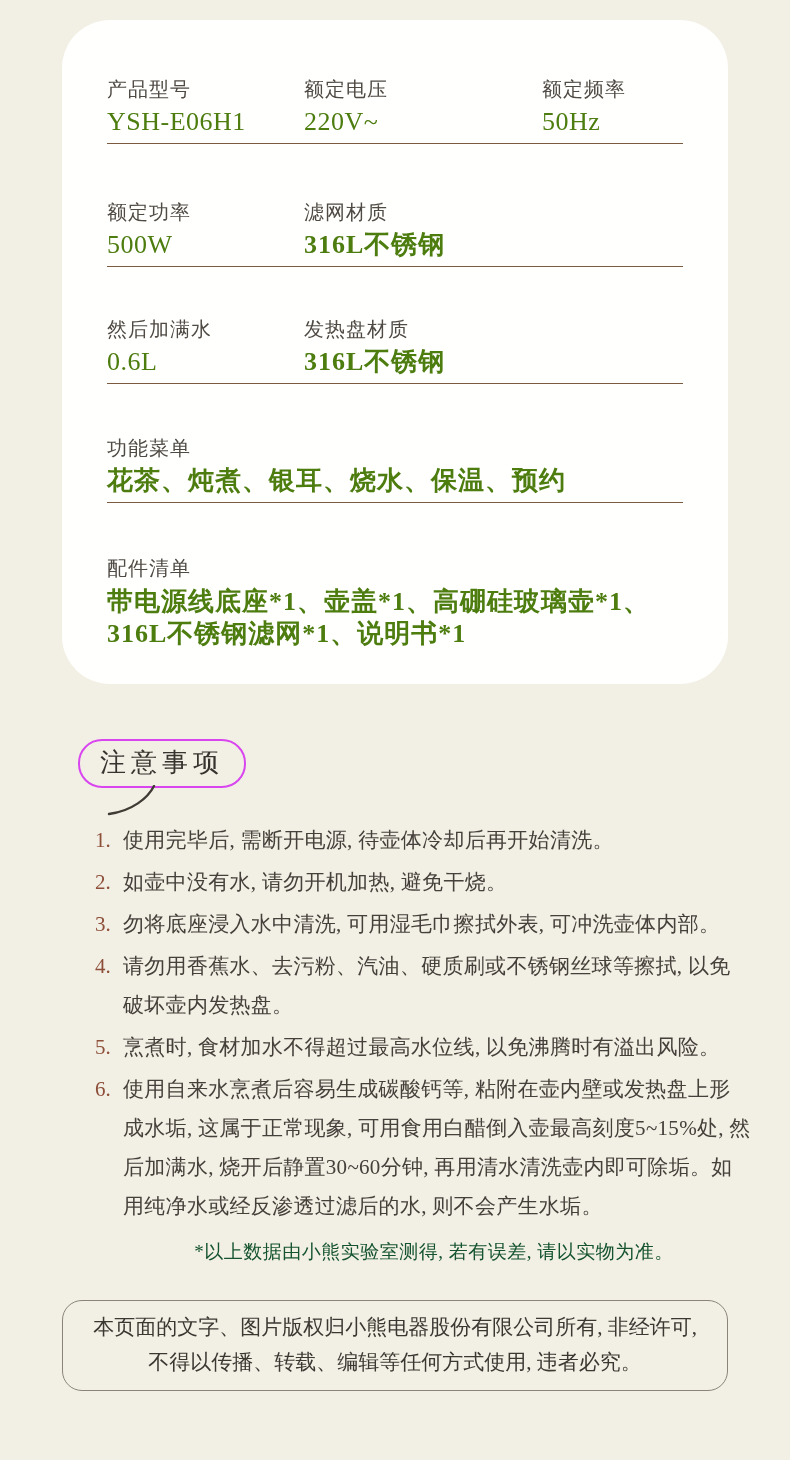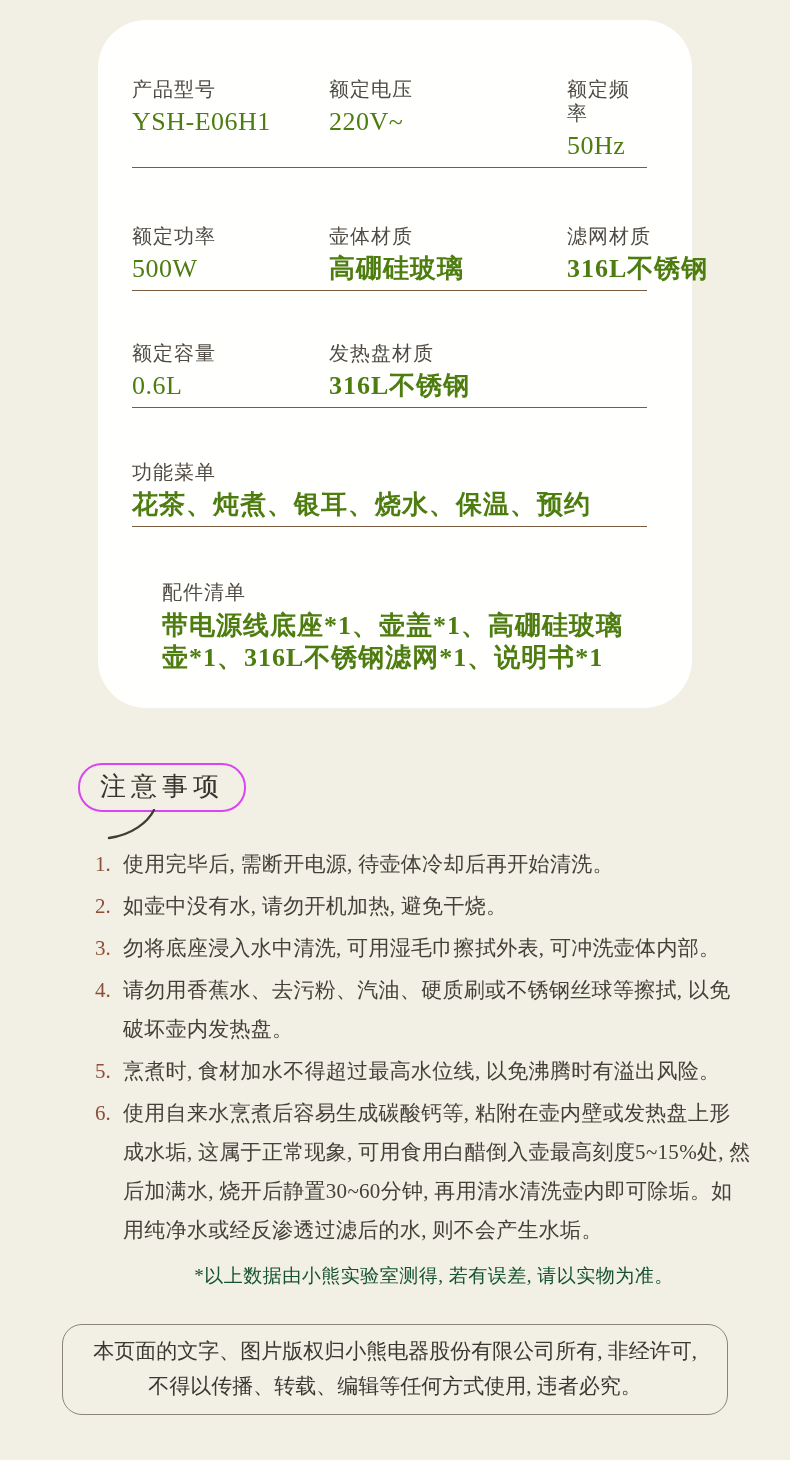--- a/index.html
+++ b/index.html
@@ -7,27 +7,27 @@
     width: 790px; height: 1460px;
     background: #f2efe5;
     font-family: "Liberation Serif", "DejaVu Serif", serif;
     overflow: hidden;
   }
   .page { position: relative; width: 790px; height: 1460px; }
 
   
   .spec-card {
     box-sizing: border-box;
-    width: 594px; margin: 20px auto 0 auto;
+    width: 666px; margin: 20px auto 0 auto;
     background: #fffffe;
     border-radius: 48px;
-    padding: 0 45px 20px 34px;
+    padding: 0 45px 20px 45px;
   }
   .spec-row { border-bottom: 1px solid #7c5c41; }
-  .spec-row.last { border-bottom: none; margin-left: 30px; }
+  .spec-row.last { border-bottom: none; }
   .spec-row.r1 { padding: 57px 0 6px 0; }
   .spec-row.r2 { padding: 56px 0 6px 0; }
   .spec-row.r3 { padding: 50px 0 6px 0; }
   .spec-row.r4 { padding: 52px 0 6px 0; }
   .spec-row.r5 { padding: 53px 0 14px 0; }
   .three-col {
     display: grid;
     grid-template-columns: 197px 238px 1fr;
   }
   .spec-label {
@@ -113,32 +113,28 @@
         <div class="spec-value">50Hz</div>
       </div>
     </div>
 
     <div class="spec-row r2 three-col">
       <div>
         <div class="spec-label">额定功率</div>
         <div class="spec-value">500W</div>
       </div>
       <div>
-        <div class="spec-label">壶体材质</div>
-        <div class="spec-value strong">高硼硅玻璃</div>
-      </div>
-      <div>
         <div class="spec-label">滤网材质</div>
         <div class="spec-value strong">316L不锈钢</div>
       </div>
     </div>
 
     <div class="spec-row r3 three-col">
       <div>
-        <div class="spec-label">额定容量</div>
+        <div class="spec-label">然后加满水</div>
         <div class="spec-value">0.6L</div>
       </div>
       <div>
         <div class="spec-label">发热盘材质</div>
         <div class="spec-value strong">316L不锈钢</div>
       </div>
     </div>
 
     <div class="spec-row r4">
       <div class="spec-label">功能菜单</div>

